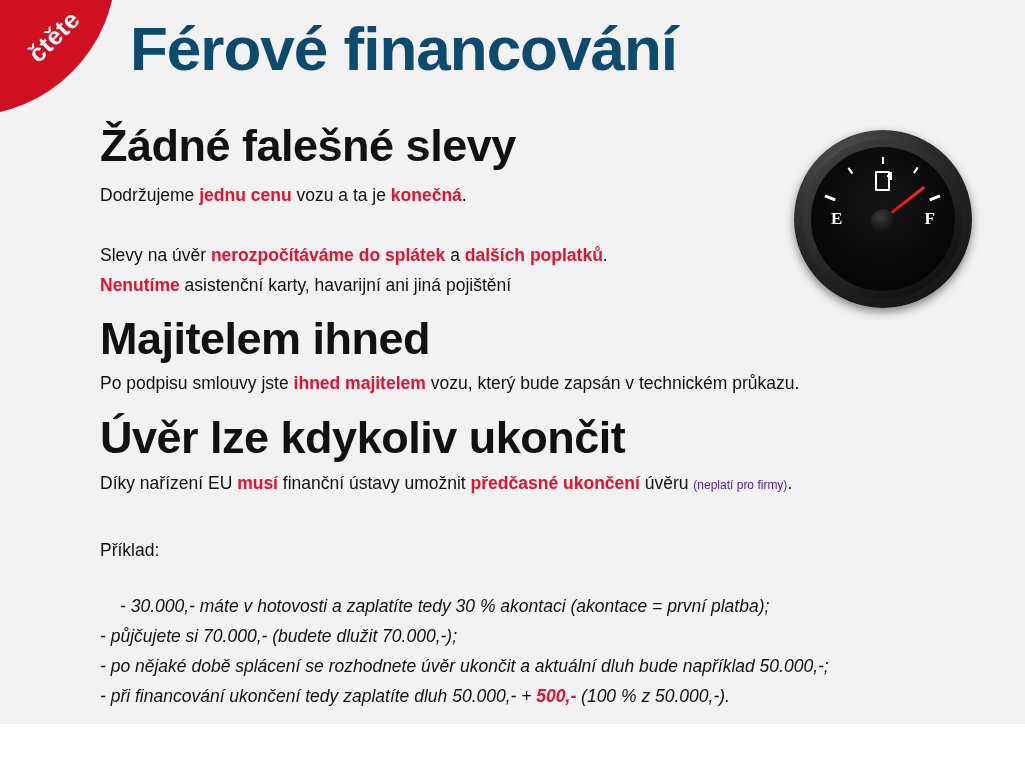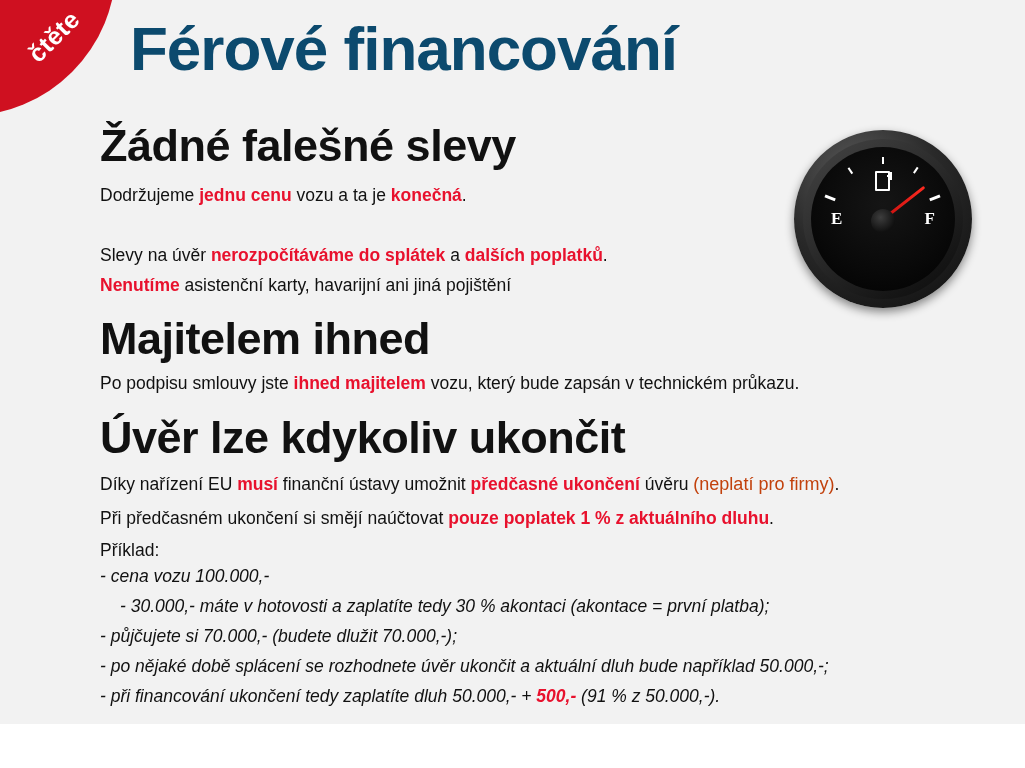--- a/index.html
+++ b/index.html
@@ -88,21 +88,21 @@
     position: absolute;
     left: 100px;
     font-size: 17.5px;
     color: #111;
     white-space: nowrap;
     line-height: 1.25;
   }
   .body-line.italic { font-style: italic; }
 
   .red { color: #e8112d; font-weight: bold; }
-  .small-note { font-size: 18px; color: #c2410c; }
+  .small-note { font-size: 12px; color: #4c1d95; }
 
   
   .gauge-wrap {
     position: absolute;
     left: 794px;
     top: 130px;
     width: 178px;
     height: 178px;
   }
   .gauge-outer {
@@ -232,28 +232,26 @@
   <div class="h2 s1">Žádné falešné slevy</div>
   <div class="body-line" style="top:185px;"><span>Dodržujeme </span><span class="red">jednu cenu</span><span> vozu a ta je </span><span class="red">konečná</span><span>.</span></div>
   <div class="body-line" style="top:245px;"><span>Slevy na úvěr </span><span class="red">nerozpočítáváme do splátek</span><span> a </span><span class="red">dalších poplatků</span><span>.</span></div>
   <div class="body-line" style="top:275px;"><span class="red">Nenutíme</span><span> asistenční karty, havarijní ani jiná pojištění</span></div>
 
   <div class="h2 s2">Majitelem ihned</div>
   <div class="body-line" style="top:373px;"><span>Po podpisu smlouvy jste </span><span class="red">ihned majitelem</span><span> vozu, který bude zapsán v technickém průkazu.</span></div>
 
   <div class="h2 s3">Úvěr lze kdykoliv ukončit</div>
   <div class="body-line" style="top:473px;"><span>Díky nařízení EU </span><span class="red">musí</span><span> finanční ústavy umožnit </span><span class="red">předčasné ukončení</span><span> úvěru </span><span class="small-note">(neplatí pro firmy)</span><span>.</span></div>
-  <div class="body-line" style="top:508px;"><span>Při předčasném ukončení si smějí naúčtovat </span><span class="red">pouze poplatek 1 % z aktuálního dluhu</span><span>.</span></div>
   <div class="body-line" style="top:540px;"><span>Příklad:</span></div>
 
-  <div class="body-line italic" style="top:566px;"><span>- cena vozu 100.000,-</span></div>
   <div class="body-line italic" style="top:596px;margin-left:20px;"><span>- 30.000,- máte v hotovosti a zaplatíte tedy 30 % akontaci (akontace = první platba);</span></div>
   <div class="body-line italic" style="top:626px;"><span>- půjčujete si 70.000,- (budete dlužit 70.000,-);</span></div>
   <div class="body-line italic" style="top:656px;"><span>- po nějaké době splácení se rozhodnete úvěr ukončit a aktuální dluh bude například 50.000,-;</span></div>
-  <div class="body-line italic" style="top:686px;"><span>- při financování ukončení tedy zaplatíte dluh 50.000,- + </span><span class="red">500,-</span><span> (91 % z 50.000,-).</span></div>
+  <div class="body-line italic" style="top:686px;"><span>- při financování ukončení tedy zaplatíte dluh 50.000,- + </span><span class="red">500,-</span><span> (100 % z 50.000,-).</span></div>
 
   <div class="gauge-wrap">
     <div class="gauge-outer"></div>
     <div class="gauge-ring"></div>
     <div class="gauge-face">
       <div class="tick" style="transform: rotate(-68deg);"></div>
       <div class="tick small" style="transform: rotate(-34deg);"></div>
       <div class="tick small" style="transform: rotate(0deg);"></div>
       <div class="tick small" style="transform: rotate(34deg);"></div>
       <div class="tick" style="transform: rotate(68deg);"></div>

